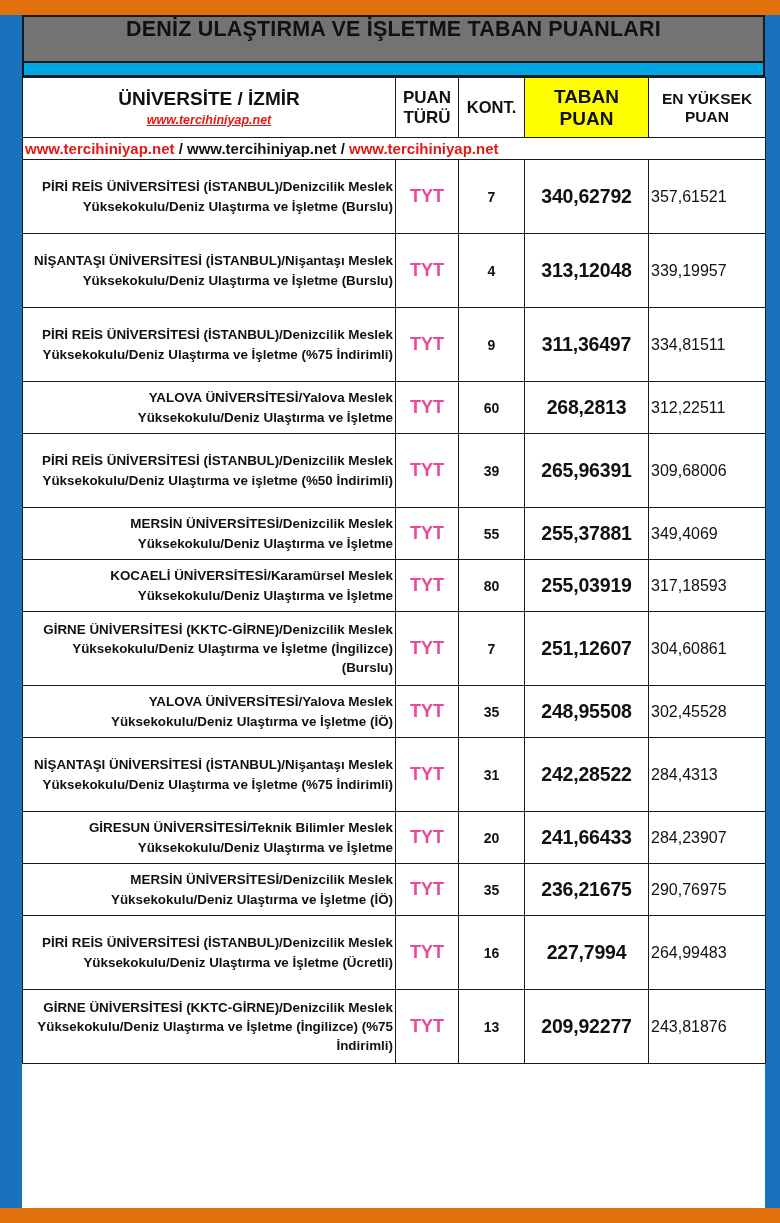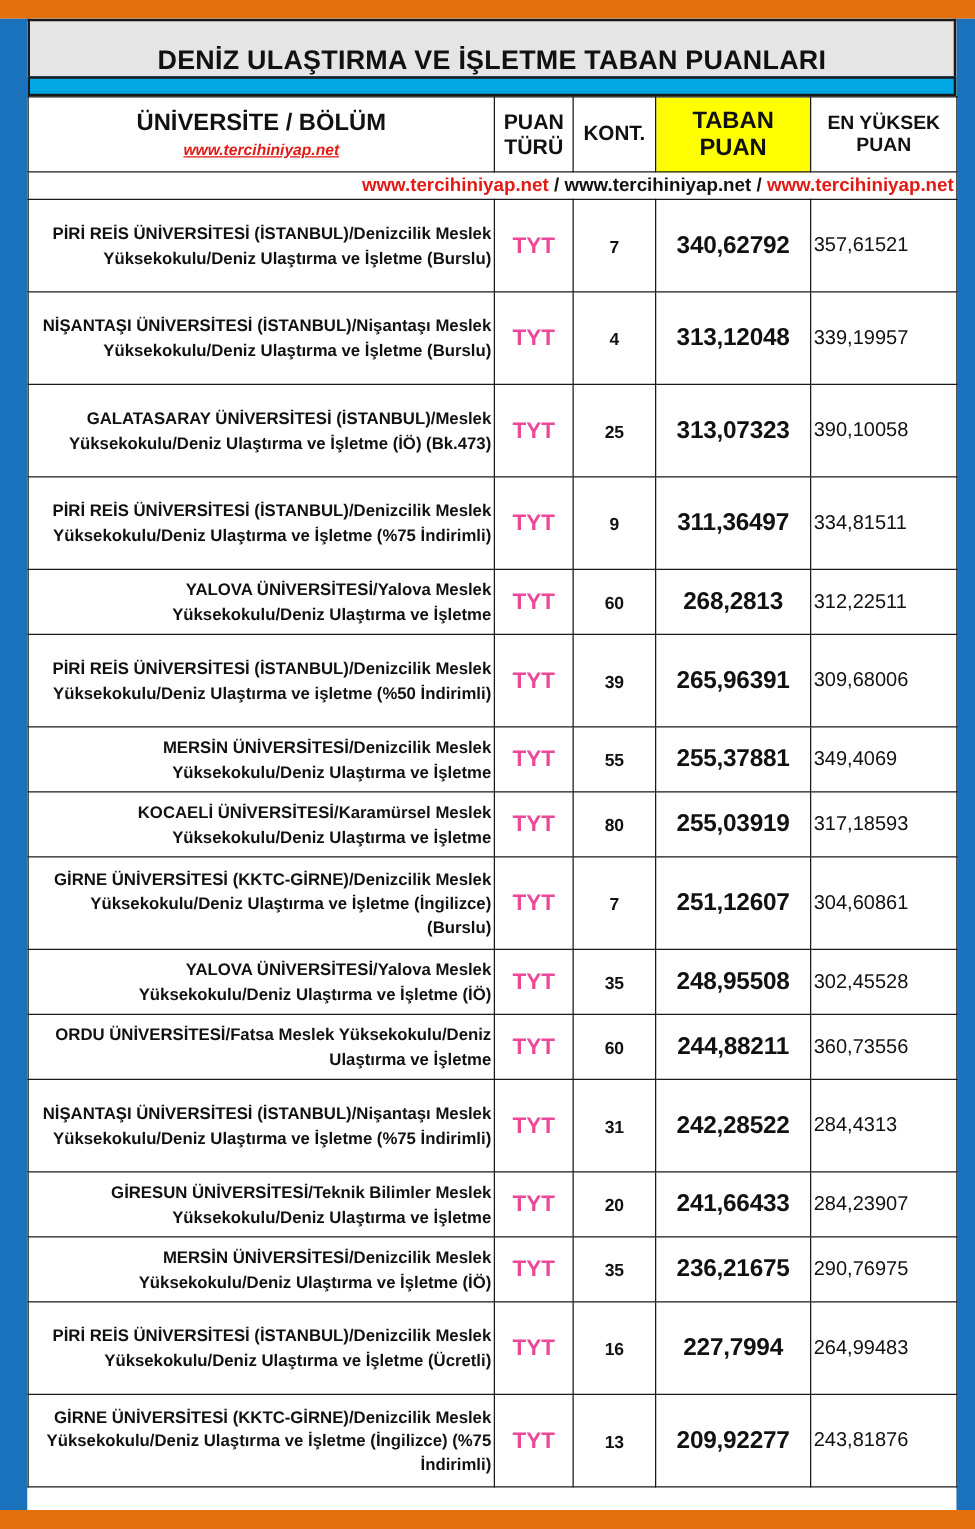--- a/index.html
+++ b/index.html
@@ -57,23 +57,23 @@
     height: 1193px;
     background: #ffffff;
   }
 
   
   .title-box {
     height: 46px;
     border: 2px solid #1a1a1a;
     border-bottom: none;
     display: flex;
-    align-items: flex-end;
+    align-items: flex-start;
     justify-content: center;
-    background: #e5e5e5;
+    background: #737373;
   }
   .title-text {
     font-size: 21.5px;
     font-weight: bold;
     letter-spacing: 0.2px;
     color: #111111;
     white-space: nowrap;
   }
 
   .cyan-strip {
@@ -133,21 +133,21 @@
     background: #ffff00 !important;
     font-size: 19px;
     line-height: 1.45;
   }
   .hdr-enyk { font-size: 15.5px; line-height: 1.45; }
 
   
   .urlband td {
     background: #fbc491;
     height: 22px;
-    text-align: right;
+    text-align: left;
     padding: 0;
   }
   .urlband .u-red   { color: #e01b16; font-weight: bold; font-size: 15px; }
   .urlband .u-black { color: #111111; font-weight: bold; font-size: 15px; }
   .urlband .u-sep   { color: #111111; font-weight: bold; font-size: 15px; }
 
   
   .row-uni {
     font-size: 13.4px;
     font-weight: bold;
@@ -208,21 +208,21 @@
         <col class="c-uni">
           <col class="c-tur">
           <col class="c-kont">
           <col class="c-taban">
           <col class="c-enyk">
       </colgroup>
 
       <thead>
         <tr class="hdr">
           <th>
-            <span class="hdr-uni-main">ÜNİVERSİTE / BÖLÜM</span>
+            <span class="hdr-uni-main">ÜNİVERSİTE / İZMİR</span>
             <span class="hdr-uni-url">www.tercihiniyap.net</span>
           </th>
           <th class="hdr-2line">
             <span>PUAN</span><br>
             <span>TÜRÜ</span>
           </th>
           <th class="hdr-1line">KONT.</th>
           <th class="hdr-taban">
             <span>TABAN</span><br>
             <span>PUAN</span>
@@ -249,27 +249,20 @@
             <td class="row-enyk">357,61521</td>
           </tr>
           <tr class="h3">
             <td class="row-uni">NİŞANTAŞI ÜNİVERSİTESİ (İSTANBUL)/Nişantaşı Meslek Yüksekokulu/Deniz Ulaştırma ve İşletme (Burslu)</td>
             <td class="row-tur">TYT</td>
             <td class="row-kont">4</td>
             <td class="row-taban">313,12048</td>
             <td class="row-enyk">339,19957</td>
           </tr>
           <tr class="h3">
-            <td class="row-uni">GALATASARAY ÜNİVERSİTESİ (İSTANBUL)/Meslek Yüksekokulu/Deniz Ulaştırma ve İşletme (İÖ) (Bk.473)</td>
-            <td class="row-tur">TYT</td>
-            <td class="row-kont">25</td>
-            <td class="row-taban">313,07323</td>
-            <td class="row-enyk">390,10058</td>
-          </tr>
-          <tr class="h3">
             <td class="row-uni">PİRİ REİS ÜNİVERSİTESİ (İSTANBUL)/Denizcilik Meslek Yüksekokulu/Deniz Ulaştırma ve İşletme (%75 İndirimli)</td>
             <td class="row-tur">TYT</td>
             <td class="row-kont">9</td>
             <td class="row-taban">311,36497</td>
             <td class="row-enyk">334,81511</td>
           </tr>
           <tr class="h2">
             <td class="row-uni">YALOVA ÜNİVERSİTESİ/Yalova Meslek Yüksekokulu/Deniz Ulaştırma ve İşletme</td>
             <td class="row-tur">TYT</td>
             <td class="row-kont">60</td>
@@ -304,27 +297,20 @@
             <td class="row-taban">251,12607</td>
             <td class="row-enyk">304,60861</td>
           </tr>
           <tr class="h2">
             <td class="row-uni">YALOVA ÜNİVERSİTESİ/Yalova Meslek Yüksekokulu/Deniz Ulaştırma ve İşletme (İÖ)</td>
             <td class="row-tur">TYT</td>
             <td class="row-kont">35</td>
             <td class="row-taban">248,95508</td>
             <td class="row-enyk">302,45528</td>
           </tr>
-          <tr class="h2">
-            <td class="row-uni">ORDU ÜNİVERSİTESİ/Fatsa Meslek Yüksekokulu/Deniz Ulaştırma ve İşletme</td>
-            <td class="row-tur">TYT</td>
-            <td class="row-kont">60</td>
-            <td class="row-taban">244,88211</td>
-            <td class="row-enyk">360,73556</td>
-          </tr>
           <tr class="h3">
             <td class="row-uni">NİŞANTAŞI ÜNİVERSİTESİ (İSTANBUL)/Nişantaşı Meslek Yüksekokulu/Deniz Ulaştırma ve İşletme (%75 İndirimli)</td>
             <td class="row-tur">TYT</td>
             <td class="row-kont">31</td>
             <td class="row-taban">242,28522</td>
             <td class="row-enyk">284,4313</td>
           </tr>
           <tr class="h2">
             <td class="row-uni">GİRESUN ÜNİVERSİTESİ/Teknik Bilimler Meslek Yüksekokulu/Deniz Ulaştırma ve İşletme</td>
             <td class="row-tur">TYT</td>

